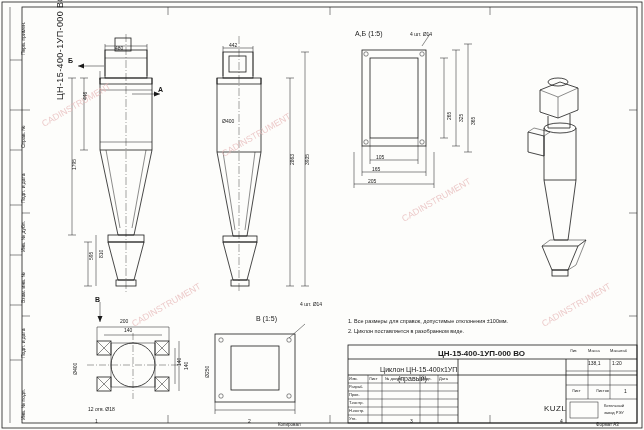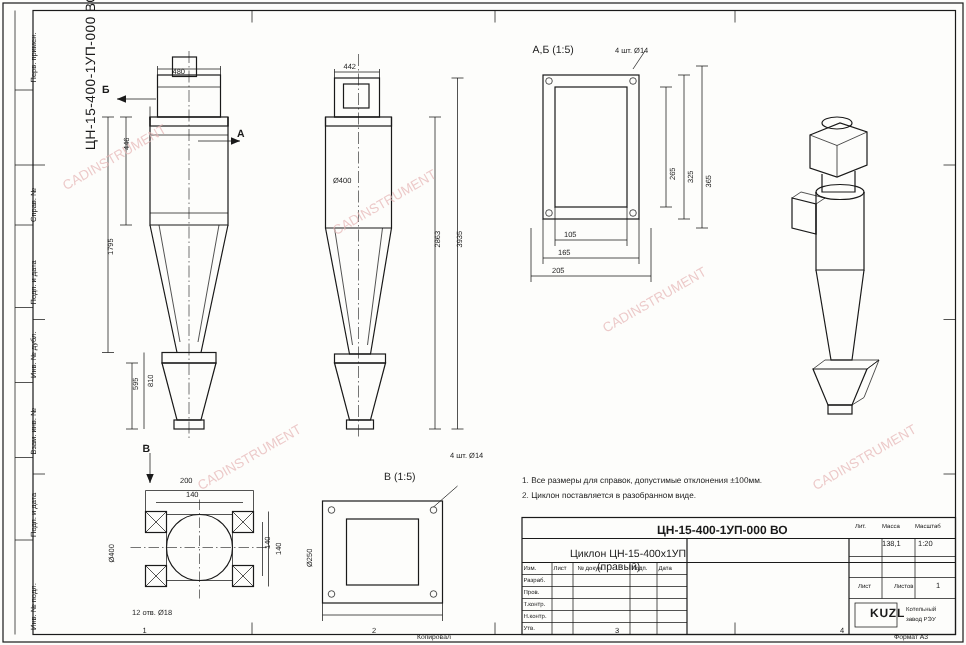--- a/index.html
+++ b/index.html
@@ -321,21 +321,21 @@
 
   <div class="txt" style="left:570px;top:348px;font-size:4px;">Лит.</div>
   <div class="txt" style="left:588px;top:348px;font-size:4px;">Масса</div>
   <div class="txt" style="left:610px;top:348px;font-size:4px;">Масштаб</div>
   <div class="txt" style="left:588px;top:360px;font-size:5px;">138,1</div>
   <div class="txt" style="left:612px;top:360px;font-size:5px;">1:20</div>
   <div class="txt" style="left:572px;top:388px;font-size:4px;">Лист</div>
   <div class="txt" style="left:596px;top:388px;font-size:4px;">Листов</div>
   <div class="txt" style="left:624px;top:388px;font-size:5px;">1</div>
 
-  <div class="txt" style="left:580px;top:404px;font-size:8px;font-weight:bold;letter-spacing:.5px;">KUZL</div>
+  <div class="txt" style="left:544px;top:404px;font-size:8px;font-weight:normal;letter-spacing:.5px;">KUZL</div>
   <div class="txt" style="left:604px;top:403px;font-size:4px;">Котельный</div>
   <div class="txt" style="left:604px;top:410px;font-size:4px;">завод РЭУ</div>
 
   <div class="txt" style="left:278px;top:422px;font-size:4.5px;">Копировал</div>
   <div class="txt" style="left:596px;top:422px;font-size:4.5px;">Формат А3</div>
 
   <div class="wm" style="left:40px;top:120px;">CADINSTRUMENT</div>
   <div class="wm" style="left:220px;top:150px;">CADINSTRUMENT</div>
   <div class="wm" style="left:400px;top:215px;">CADINSTRUMENT</div>
   <div class="wm" style="left:540px;top:320px;">CADINSTRUMENT</div>

